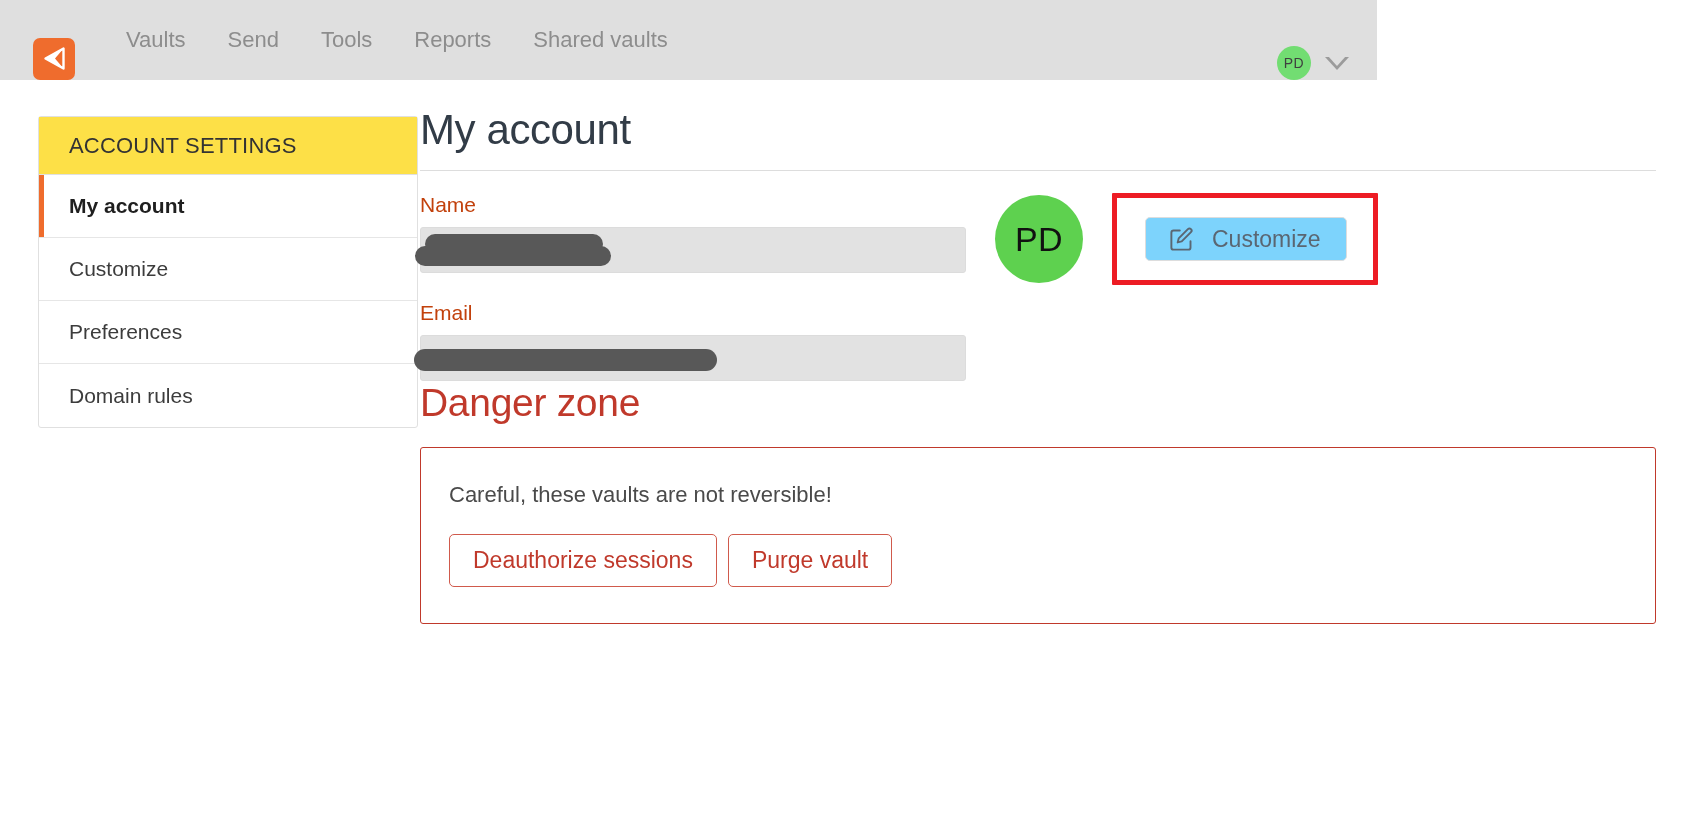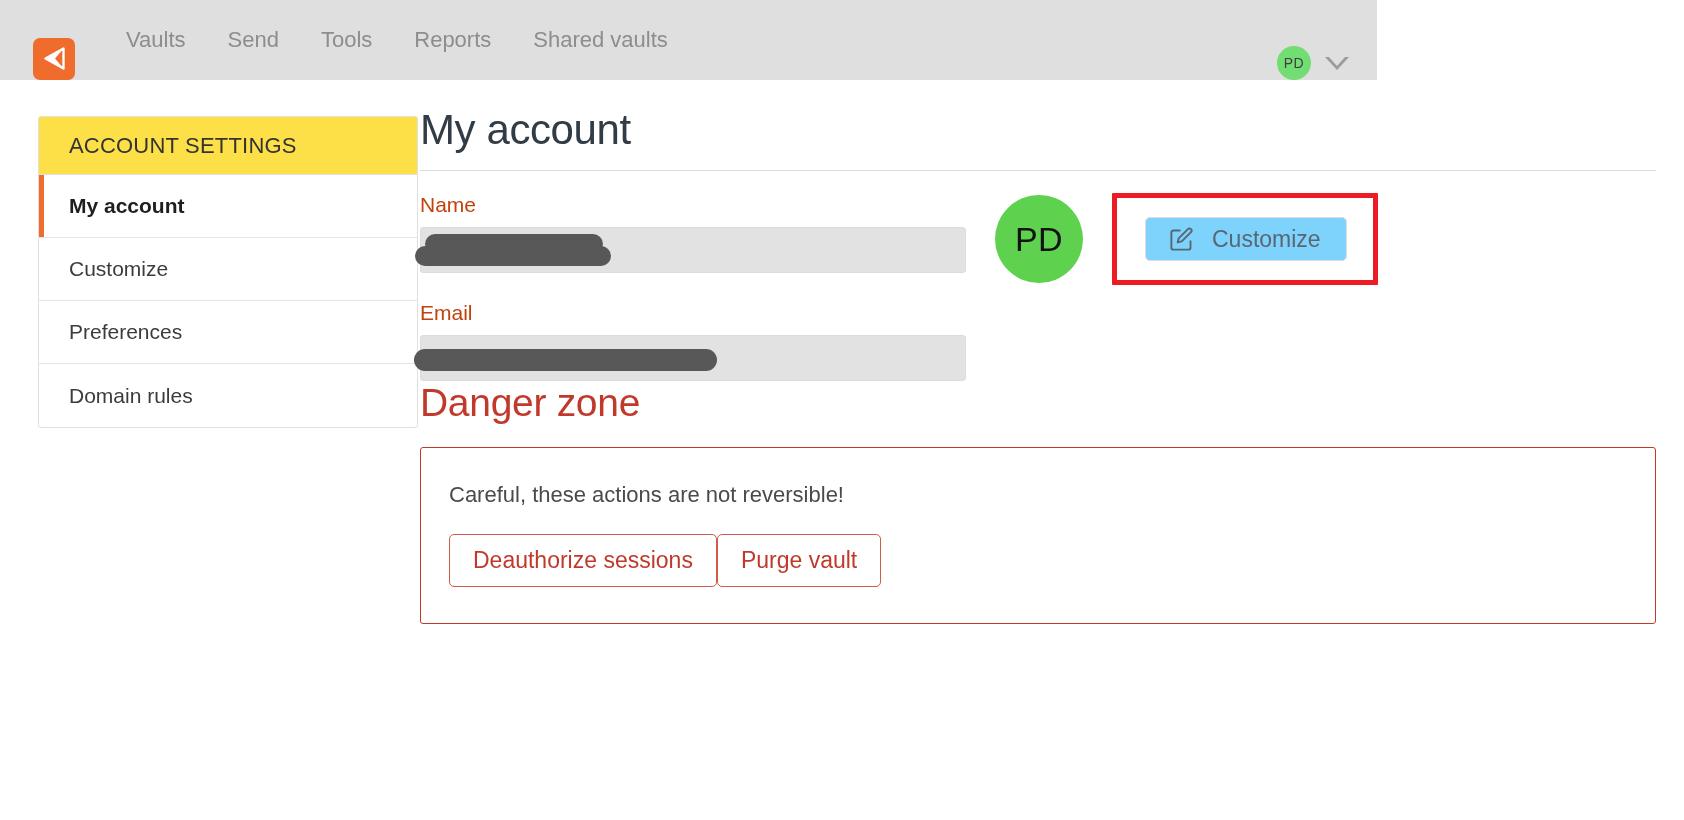--- a/index.html
+++ b/index.html
@@ -248,20 +248,21 @@
     border-radius: 3px;
     padding: 34px 0 36px 28px;
   }
   .danger-text {
     color: #4a4a4a;
     font-size: 22px;
   }
   .danger-actions {
     margin-top: 26px;
     display: flex;
+    gap: 11px;
   }
   .danger-btn {
     border: 1px solid #d05a4c;
     border-radius: 5px;
     background: #ffffff;
     color: #c0392b;
     font-size: 23px;
     padding: 12px 23px;
     cursor: pointer;
     white-space: nowrap;
@@ -349,21 +350,21 @@
             </span>
             <span>Customize</span>
           </button>
         </div>
       </div>
     </div>
 
     <section class="danger-zone">
       <h2 class="danger-title">Danger zone</h2>
       <div class="danger-box">
-        <div class="danger-text">Careful, these actions are not reversible!</div>
+        <div class="danger-text">Careful, these vaults are not reversible!</div>
         <div class="danger-actions">
           <button class="danger-btn">Deauthorize sessions</button>
           <button class="danger-btn">Purge vault</button>
         </div>
       </div>
     </section>
 
   </main>
 </div>
 

